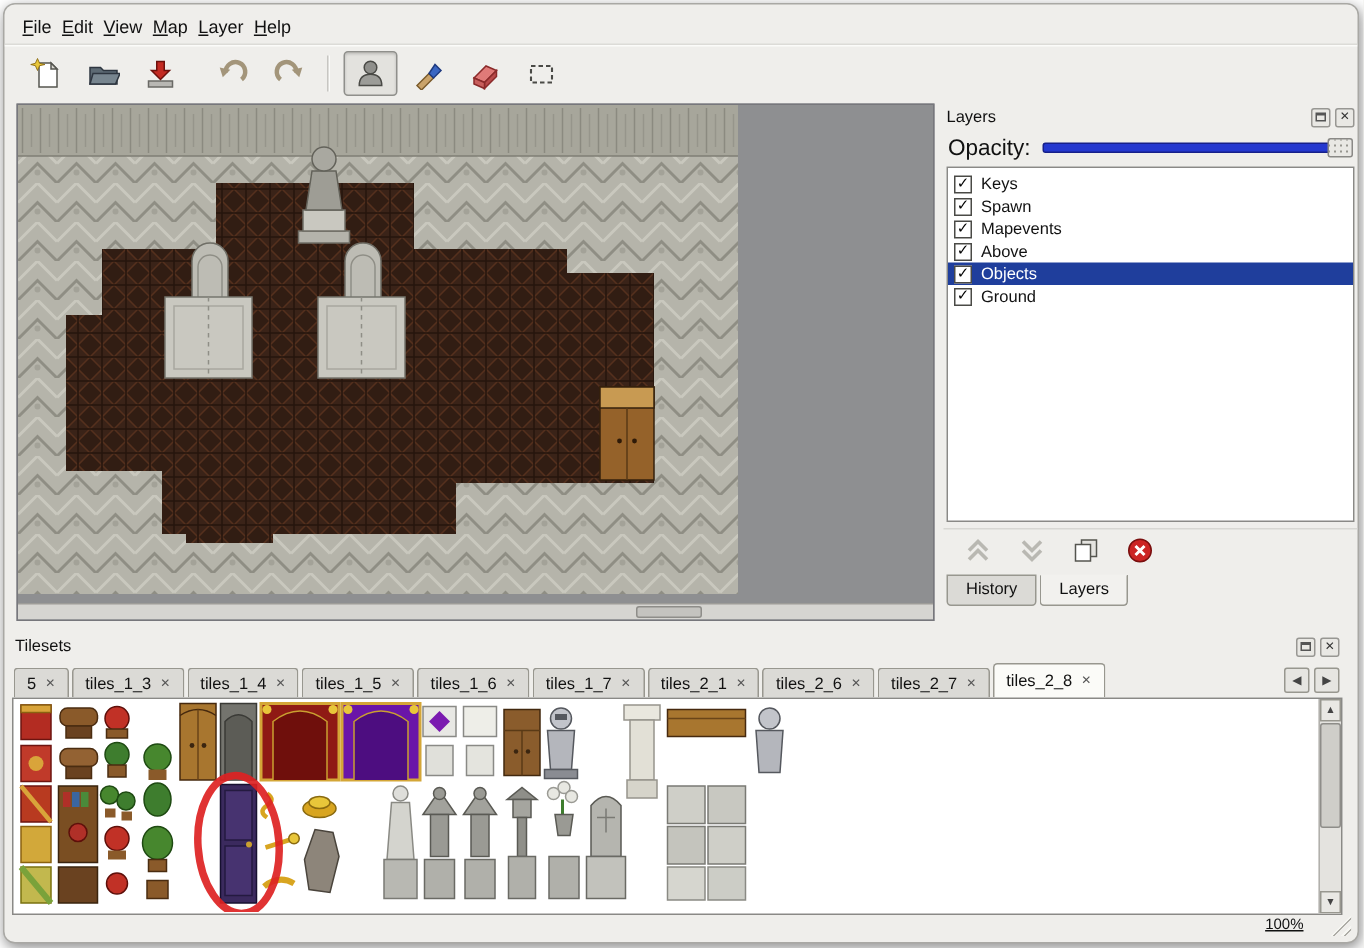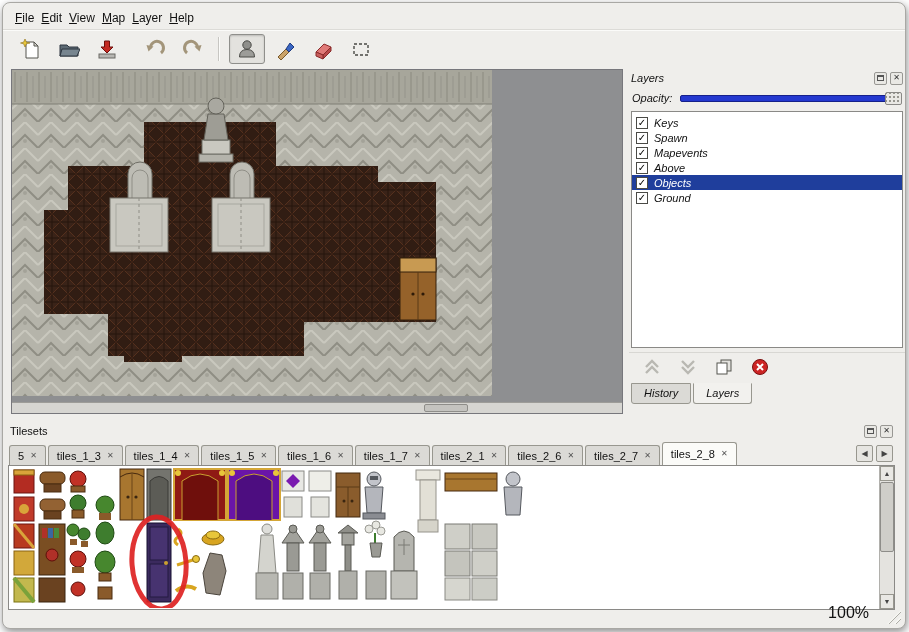--- a/index.html
+++ b/index.html
@@ -23,28 +23,28 @@
   .tsep { width:2px; height:24px; border-left:1px solid #c7c6c2; border-right:1px solid #fbfbf9; margin:0 9px 0 5px; }
   .tgap { width:10px; }
 
   
   .mapview { position:absolute; left:8px; top:66px; width:612px; height:345px; background:#8e8f91; border:1px solid #77777c; overflow:hidden; }
   .map-svg { position:absolute; left:0; top:0; display:block; }
   .map-hscroll { position:absolute; left:0; bottom:0; width:100%; height:11px; background:#d6d5d1; border-top:1px solid #9d9c98; }
   .map-hscroll .thumb { position:absolute; left:412px; top:1px; width:44px; height:8px; background:#c4c3bf; border:1px solid #8e8d89; border-radius:2px; }
 
   
-  .layers-dock { position:absolute; left:626px; top:66px; width:276px; height:347px;font-style:italic; }
+  .layers-dock { position:absolute; left:626px; top:66px; width:276px; height:347px; }
   .dock-titlebar { height:18px; display:flex; align-items:center; font-size:11px; padding:0 2px; }
   .dock-title { flex:1; }
   .winbtn { width:13px; height:13px; border:1px solid #989793; background:#e9e8e4; border-radius:2px;
             display:flex; align-items:center; justify-content:center; font-size:8px; line-height:1; margin-left:3px; color:#333; }
   .float-glyph { width:7px; height:6px; border:1px solid #555; border-top-width:2px; }
 
-  .opacity-row { display:flex; align-items:center; height:18px; padding:0 3px; font-size:11px; margin-top:2px; }
+  .opacity-row { display:flex; align-items:center; height:18px; padding:0 3px; font-size:15px; margin-top:2px; }
   .opacity-label { margin-right:8px; }
   .slider { flex:1; position:relative; height:14px; }
   .slider-track { position:absolute; left:0; right:0; top:4px; height:7px; background:#2438cf; border:1px solid #16208a; border-radius:2px; }
   .slider-handle { position:absolute; right:0; top:1px; width:17px; height:13px; background:#e9e8e4;
                    border:1px solid #8a8986; border-radius:2px;
                    background-image:radial-gradient(#97968f 1px, transparent 1px); background-size:4px 4px; background-position:2px 2px; }
 
   .layer-list { margin:4px 2px 0 2px; height:237px; background:#fff; border:1px solid #8a8986; padding-top:3px; overflow:hidden; }
   .layer-row { display:flex; align-items:center; height:15px; padding-left:4px; font-size:11px; }
   .layer-row.selected { background:#1f3e9c; color:#fff; }
@@ -73,21 +73,21 @@
   .ts-content { position:absolute; left:0; top:43px; right:0; bottom:2px; background:#fff; border:1px solid #8a8986; overflow:hidden; }
   .palette-svg { position:absolute; left:1px; top:1px; display:block; }
   .vscroll { position:absolute; right:0; top:0; width:15px; bottom:0; background:#e4e3df; border-left:1px solid #b1b0ac; }
   .vscroll .sbtn { position:absolute; left:0; width:14px; height:15px; border:1px solid #98978f; background:#e9e8e4;
                    display:flex; align-items:center; justify-content:center; font-size:7px; color:#444; }
   .vscroll .up { top:0; }
   .vscroll .down { bottom:0; }
   .vscroll .vthumb { position:absolute; left:0; top:16px; width:14px; height:70px; background:#cfcec9; border:1px solid #8e8d89; border-radius:2px; }
 
   
-  .statusbar-zoom { position:absolute; right:36px; bottom:6px; font-size:16px; }
+  .statusbar-zoom { position:absolute; right:36px; bottom:6px; font-size:10px;text-decoration:underline; }
   .resize-grip { position:absolute; right:4px; bottom:4px; width:14px; height:14px;
                  background:repeating-linear-gradient(315deg, transparent 0 3px, #aeada7 3px 4px, #f6f6f2 4px 5px);
                  clip-path:polygon(100% 0, 100% 100%, 0 100%); }
 </style>
 </head>
 <body>
 
 <div class="window">
 
   <div class="menubar">

